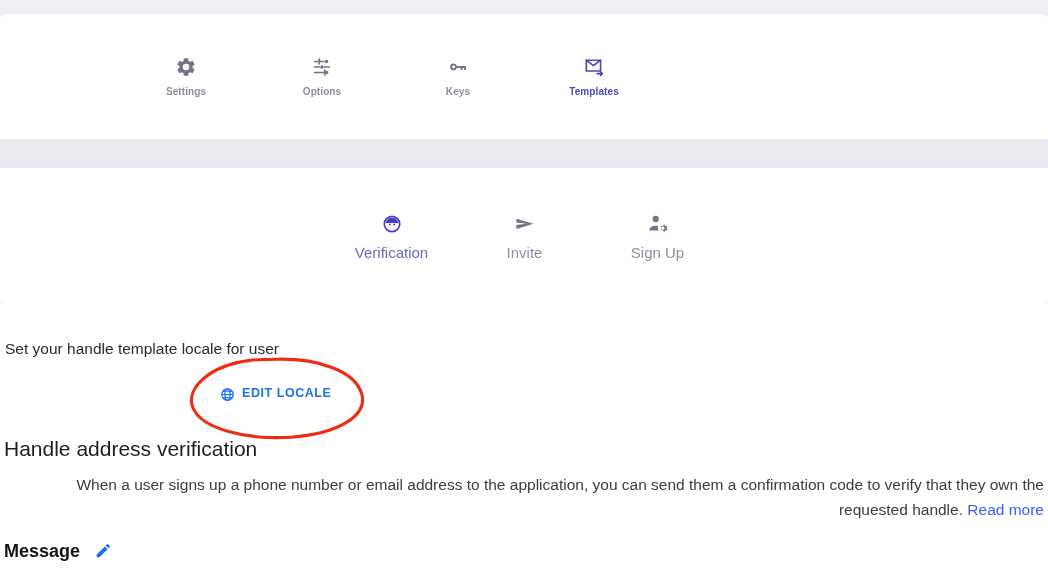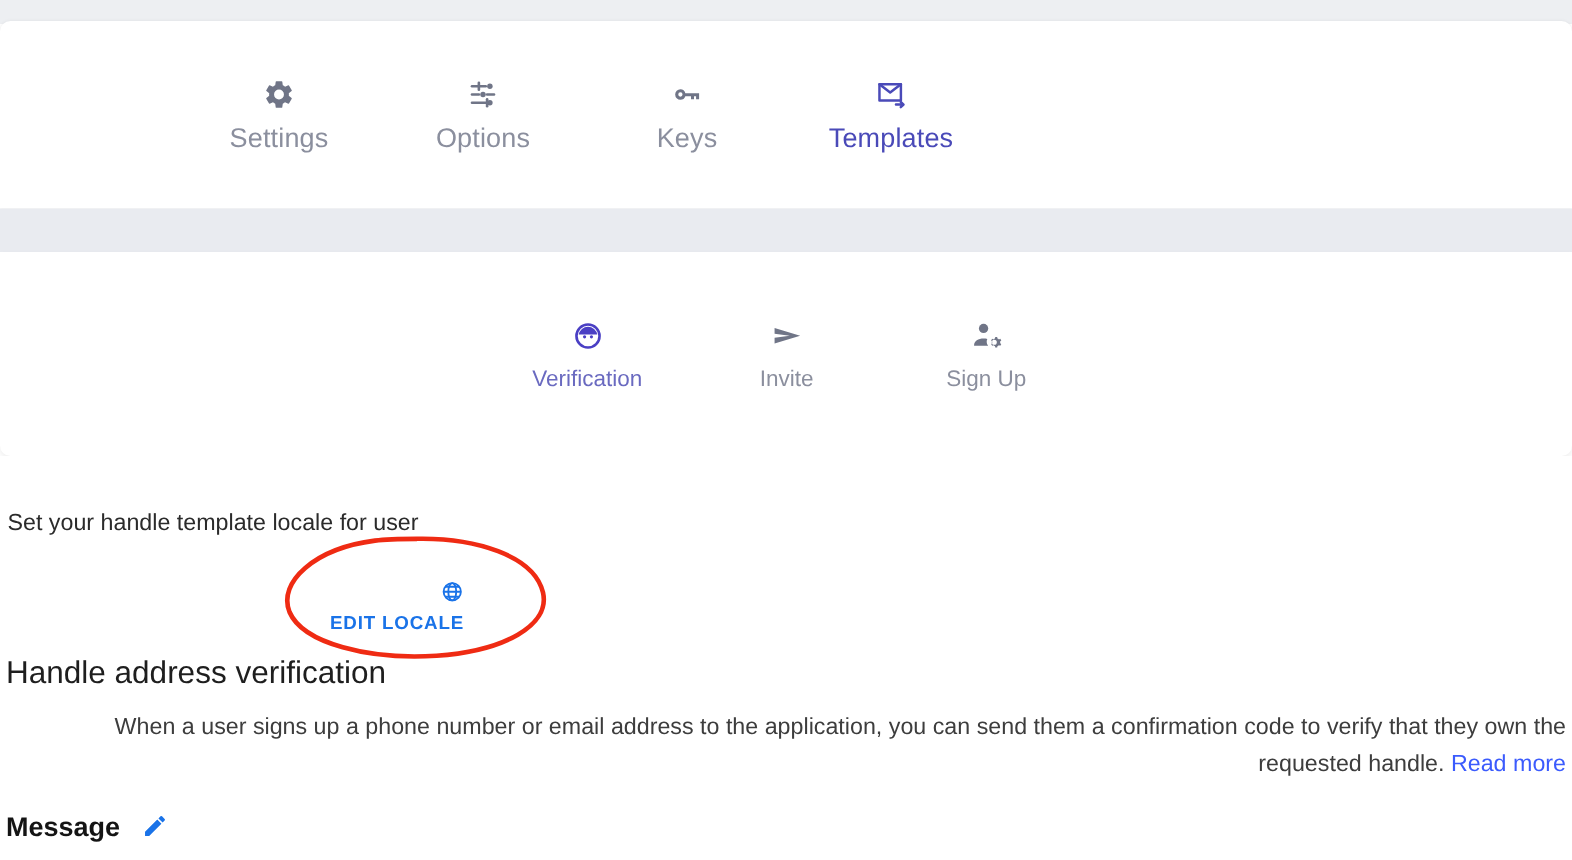--- a/index.html
+++ b/index.html
@@ -67,25 +67,26 @@
   }
   .nav-item .nav-icon {
     display: block;
     width: 22px;
     height: 22px;
     line-height: 0;
     color: #707587;
   }
   .nav-item .nav-icon svg { display: block; width: 22px; height: 22px; }
   .nav-item .nav-label {
-    font-size: 18px;
+    font-size: 10px;
     letter-spacing: 0.1px;
     color: #8b8f9e;
     line-height: 1;
     white-space: nowrap;
+    font-weight: bold;
   }
   .nav-item.active .nav-icon { color: #4a4ab8; }
   .nav-item.active .nav-label { color: #4a4ab8; }
 
   
   .band {
     position: absolute;
     left: 0; top: 139px;
     width: 1048px;
     height: 29px;
@@ -174,29 +175,28 @@
     cursor: pointer;
     -webkit-appearance: none;
     appearance: none;
     outline: none;
   }
 
   .edit-locale-btn {
     position: absolute;
     left: 218px; top: 80px;
     display: flex;
-    align-items: flex-end;
+    align-items: flex-start;
     gap: 7px;
     background: transparent;
     border: none;
     padding: 3px 2px;
     cursor: pointer;
     color: #1a73e8;
     font-family: "Liberation Sans", sans-serif;
-    flex-direction: column;
   }
   .edit-locale-btn .globe-icon { display:block; width:15px; height:15px; line-height:0; color:#1a73e8; }
   .edit-locale-btn .globe-icon svg { display:block; width:15px; height:15px; }
   .edit-locale-btn .btn-text {
     font-size: 12.5px;
     font-weight: bold;
     letter-spacing: 0.55px;
     color: #1a73e8;
     line-height: 1;
     white-space: nowrap;

